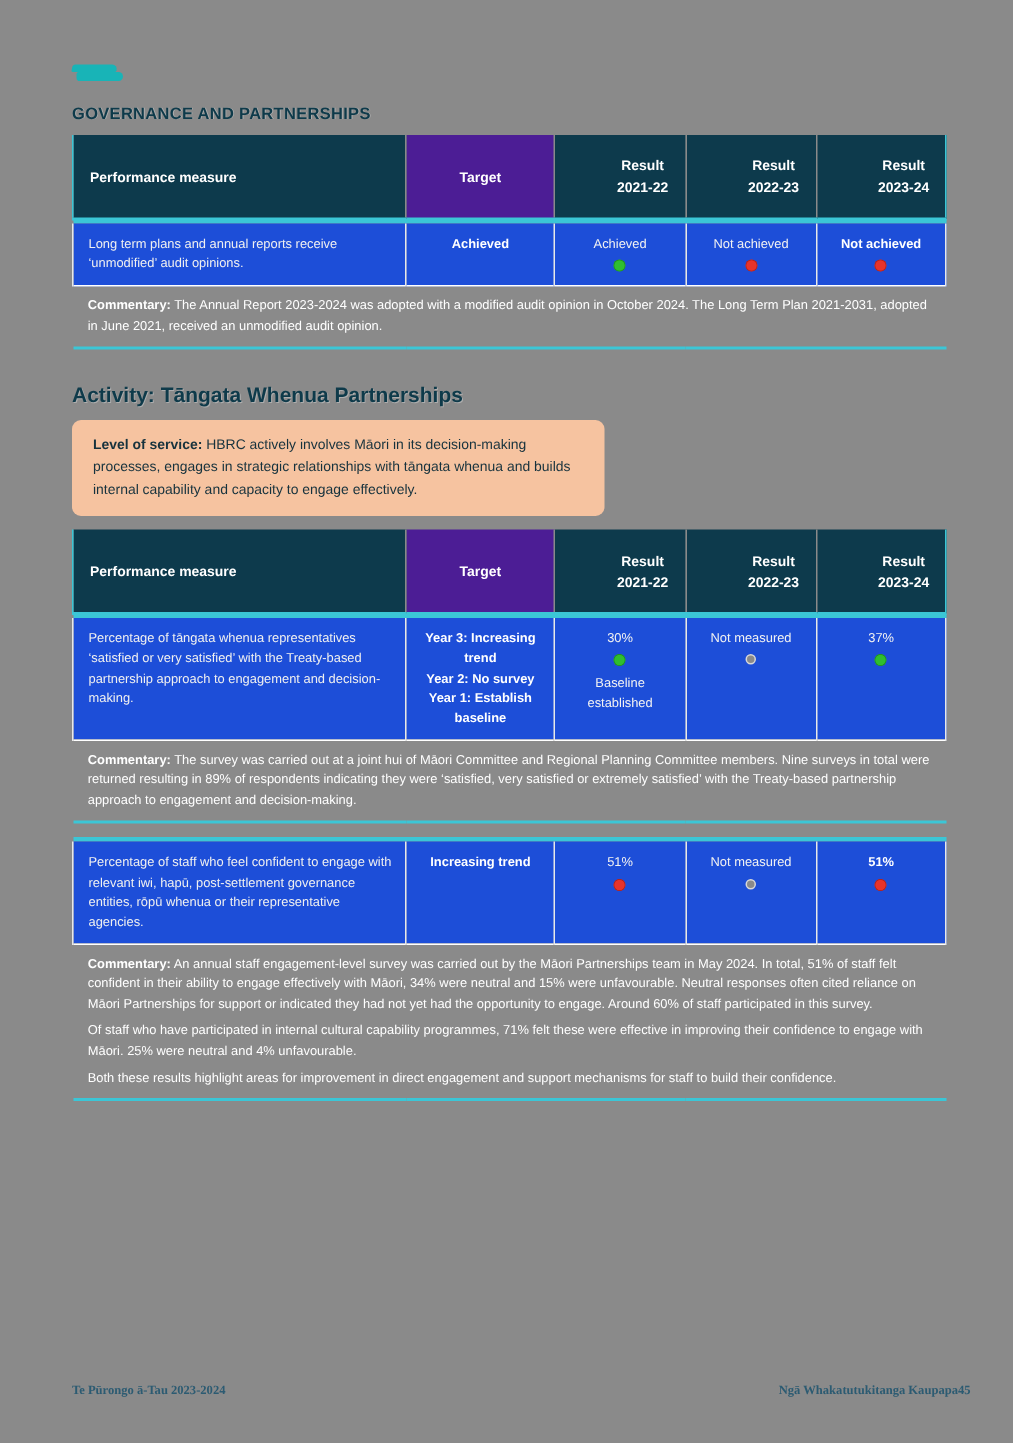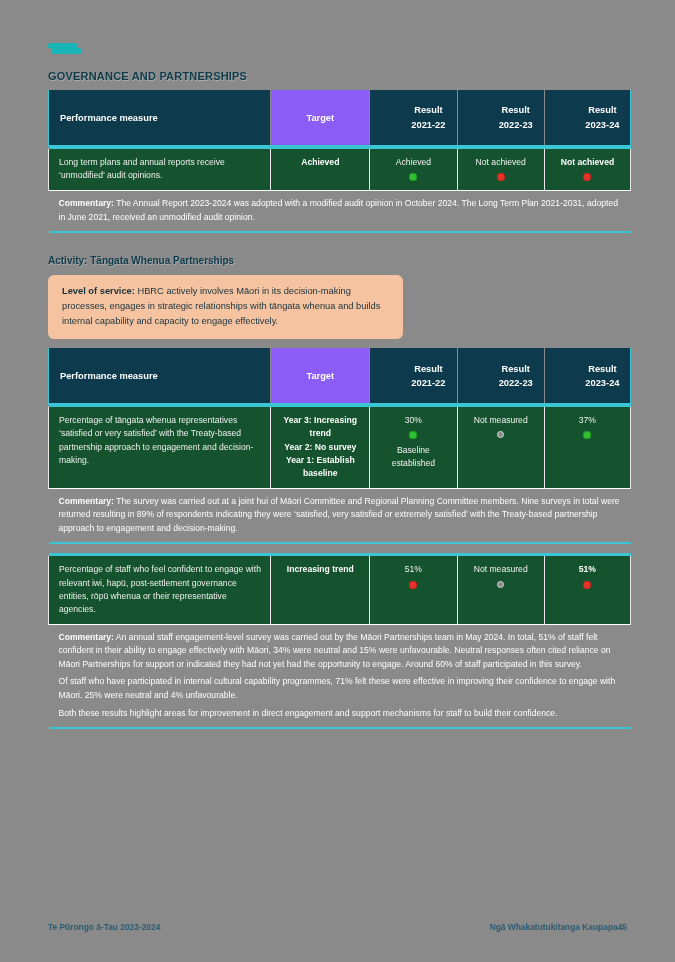--- a/index.html
+++ b/index.html
@@ -57,21 +57,21 @@
   .h-eng {
     color: #0e3a4a;
     font-size: 11px;
     font-weight: bold;
     letter-spacing: 0.2px;
     margin: 0 0 8px 0;
     text-shadow: 0.6px 0.6px 0 rgba(255,255,255,.30);
   }
   .h-activity {
     color: #0e3a4a;
-    font-size: 10px;
+    font-size: 14px;
     font-weight: bold;
     margin: 22px 0 9px 0;
     text-shadow: 0.6px 0.6px 0 rgba(255,255,255,.30);
   }
 
   
   .los {
     background: #f6c3a0;
     border-radius: 6px 6px 6px 6px;
     padding: 9px 14px 10px 14px;
@@ -106,36 +106,36 @@
     border-left: 1.5px solid #8a8a8a;
     border-right: 1.5px solid #8a8a8a;
     border-bottom: 2px solid #3bc6d6;
   }
   .hdr th.first {
     text-align: left;
     padding-left: 11px;
     border-left: 1.5px solid #3bc6d6;
   }
   .hdr th.target {
-    background: #8b5cf6;
+    background: #4c1d95;
     text-align: center;
     margin-top: 24px;
   }
   .hdr th.res { text-align: center; line-height: 1.55; padding-left: 38px; }
   .hdr th.last { border-right: 1.5px solid #3bc6d6; }
   .hdr th .l2 { display: block; }
 
   .topline td {
     height: 3px; padding: 0;
     background: #3bc6d6;
     border: none;
   }
 
   .drow td {
-    background: #14532d;
+    background: #1d4ed8;
     color: #f2f2f2;
     font-size: 8.6px;
     line-height: 1.52;
     vertical-align: top;
     padding: 7px 7px 8px 7px;
     border-left: 1.3px solid #e8e8e8;
     border-right: 1.3px solid #e8e8e8;
     text-align: center;
   }
   .drow td.measure {
@@ -171,28 +171,29 @@
   }
   .comm td b { font-weight: bold; margin-top: 48px; }
   .comm td p { margin: 0 0 4px 0; }
   .comm td p:last-child { margin-bottom: 0; }
 
   .gap td { height: 10px; padding: 0; background: #8a8a8a; border: none; }
 
   
   .footer {
     position: absolute;
-    left: 48px; right: 48px;
+    left: 48px; right: 28px;
     top: 922px;
     display: flex;
     justify-content: space-between;
     align-items: center;
     font-size: 8.4px;
     color: #2c5b72;
     font-weight: bold;
+    font-family: Liberation Serif, serif;
   }
   .footer .right { display: flex; }
 </style>
 </head>
 <body>
 
 <div class="page">
   <div class="content">
 
     <div class="koru">

